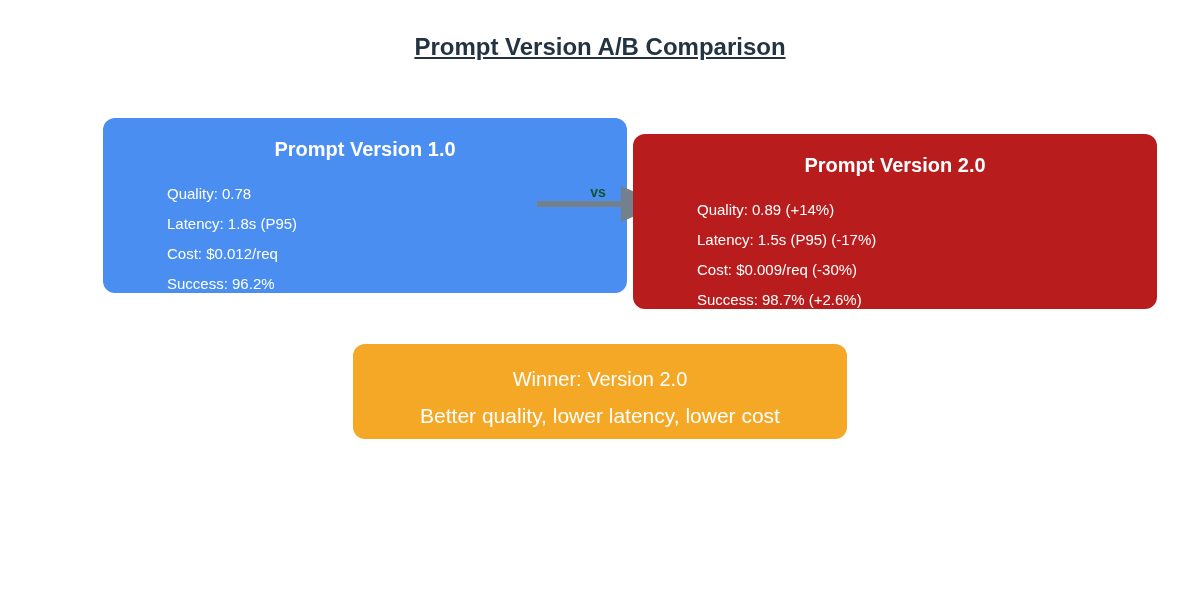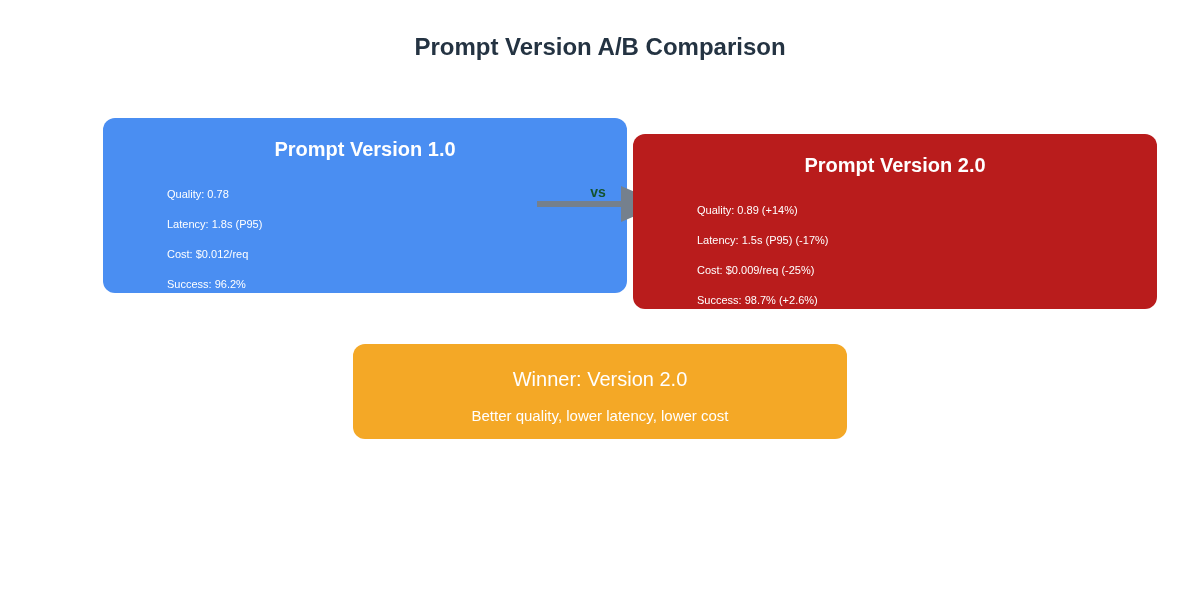--- a/index.html
+++ b/index.html
@@ -18,20 +18,21 @@
   .page-title {
     position: absolute;
     top: 33px;
     left: 0;
     width: 1200px;
     margin: 0;
     text-align: center;
     font-size: 24px;
     font-weight: bold;
     color: #243342;
+    text-decoration: underline;
   }
   .card {
     position: absolute;
     top: 118px;
     width: 524px;
     height: 175px;
     border-radius: 12px;
     overflow: hidden;
     color: #ffffff;
   }
@@ -41,21 +42,21 @@
     margin-top: 18px;
     text-align: center;
     font-size: 20px;
     font-weight: bold;
     line-height: 26px;
   }
   .metrics {
     margin: 17px 0 0 64px;
   }
   .metric {
-    font-size: 11px;
+    font-size: 15px;
     line-height: 30px;
     white-space: nowrap;
   }
   .arrow {
     position: absolute;
     left: 537px;
     top: 186px;
     width: 126px;
     height: 37px;
   }
@@ -102,21 +103,21 @@
   .winner-title {
     margin-top: 22px;
     text-align: center;
     font-size: 20px;
     font-weight: normal;
     line-height: 26px;
   }
   .winner-subtitle {
     margin-top: 16px;
     text-align: center;
-    font-size: 15px;
+    font-size: 21px;
     line-height: 16px;
   }
 </style>
 </head>
 <body>
 
 <div class="page">
 
   <h1 class="page-title">Prompt Version A/B Comparison</h1>
 
@@ -134,21 +135,21 @@
     <div class="arrow-shaft"></div>
     <div class="arrow-head"></div>
   </div>
   <div class="vs-label">vs</div>
 
   <div class="card card-b">
     <div class="card-title">Prompt Version 2.0</div>
     <div class="metrics">
       <div class="metric">Quality: 0.89 (+14%)</div>
       <div class="metric">Latency: 1.5s (P95) (-17%)</div>
-      <div class="metric">Cost: $0.009/req (-25%)</div>
+      <div class="metric">Cost: $0.009/req (-30%)</div>
       <div class="metric">Success: 98.7% (+2.6%)</div>
     </div>
   </div>
 
   <div class="winner-card">
     <div class="winner-title">Winner: Version 2.0</div>
     <div class="winner-subtitle">Better quality, lower latency, lower cost</div>
   </div>
 
 </div>

